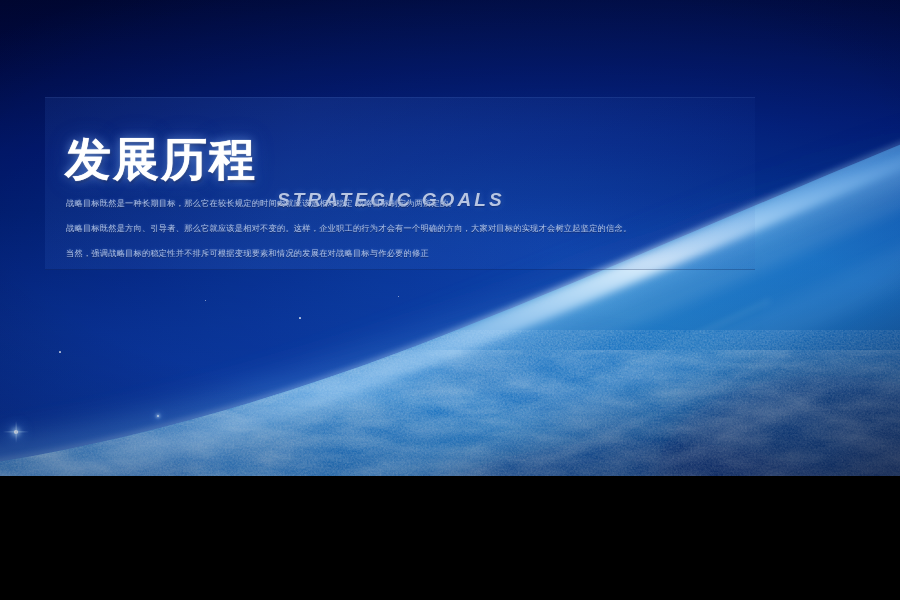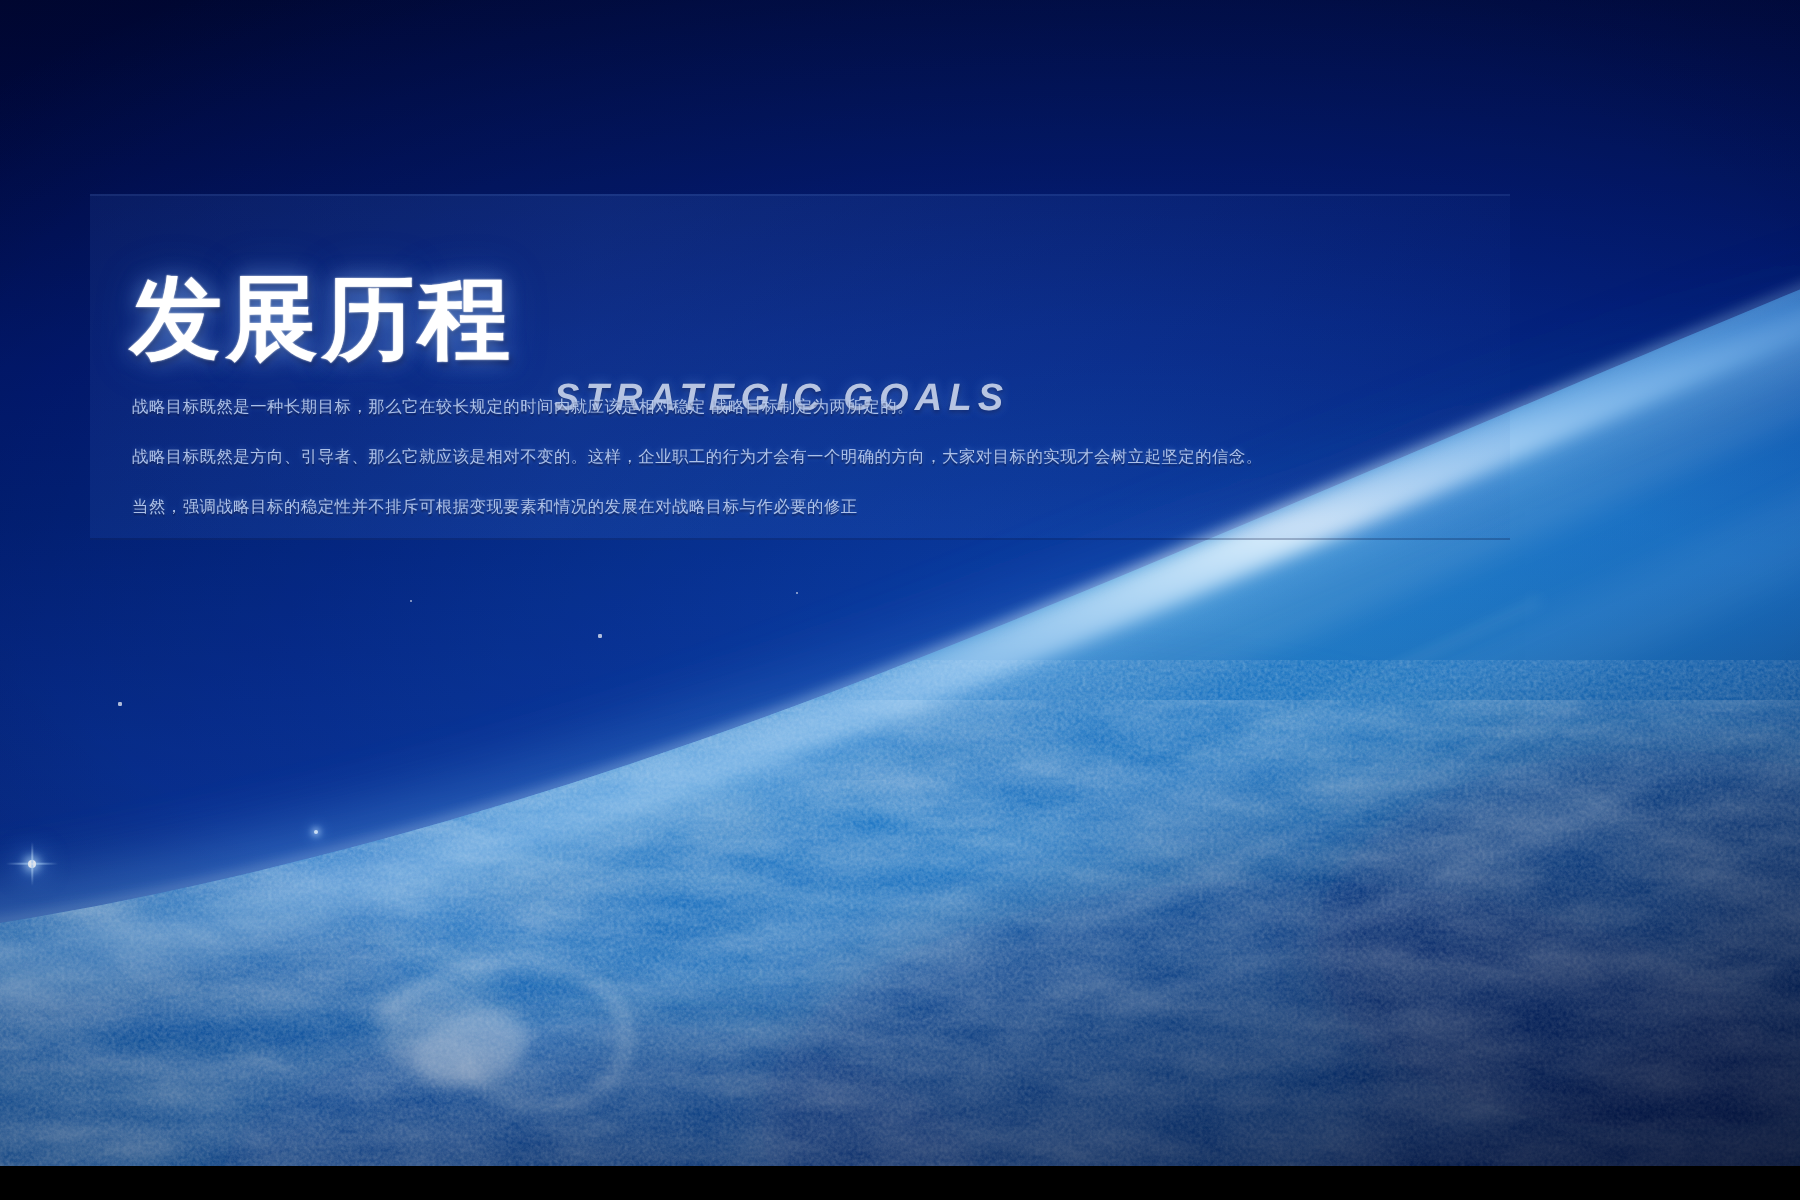--- a/index.html
+++ b/index.html
@@ -8,21 +8,21 @@
     padding: 0;
     background: #000;
   }
   body {
     font-family: "Liberation Sans", "DejaVu Sans", sans-serif;
   }
 
   #stage {
     position: relative;
     width: 900px;
-    height: 583px;
+    height: 476px;
     overflow: hidden;
     background: #0c4a6e;
     user-select: none;
   }
 
   
   .space-base {
     position: absolute;
     inset: 0;
     background:

